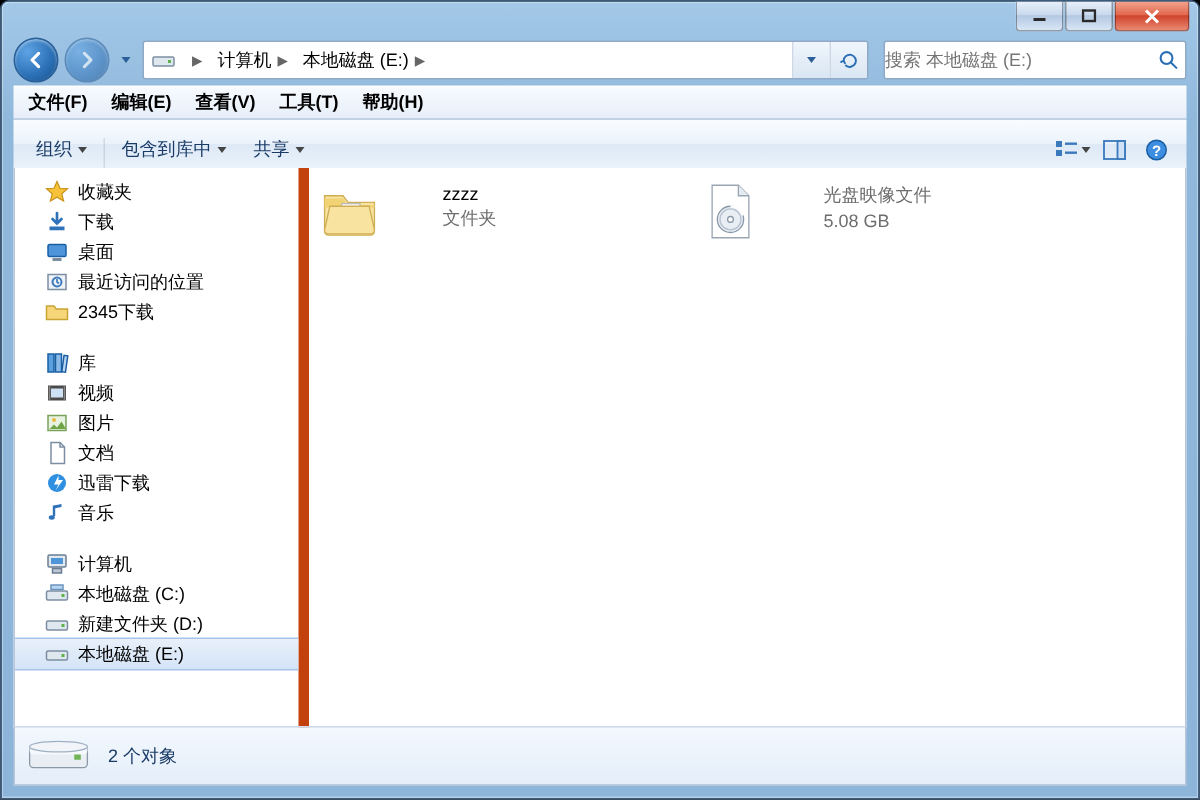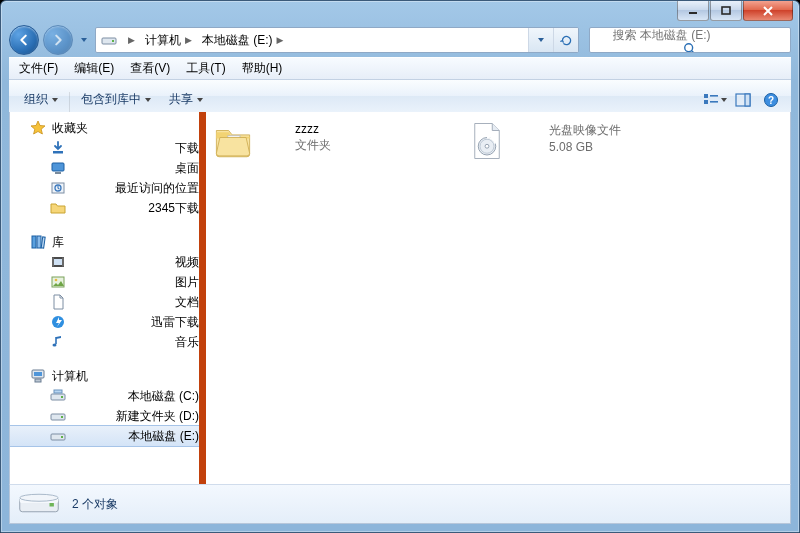--- a/index.html
+++ b/index.html
@@ -74,21 +74,21 @@
   .addressbar, .searchbar {
     height:24px;
     background:#fff;
     border:1px solid #8fa9c6;
     border-radius:2px;
     display:flex;
     align-items:center;
     overflow:hidden;
   }
   .addressbar { flex:1; }
-  .searchbar { width:200px; margin-left:6px;flex-direction:column; }
+  .searchbar { width:200px; margin-left:6px; }
   .addr-icon {
     width:22px; height:22px; margin:0 2px;
     display:flex;align-items:center;justify-content:center;
   }
   .crumb {
     padding: 0 4px 0 6px;
     height:100%;
     display:flex; align-items:center;
     gap:4px;
     color:#000;
@@ -115,21 +115,21 @@
   .menubar {
     height:21px;
     background: linear-gradient(to bottom,#f7fbff,#e7eef8);
     border-top:1px solid #fff;
     border-bottom:1px solid #c3d1e3;
     margin: 0 8px;
     display:flex;
     align-items:center;
     padding:0 2px;
   }
-  .menu-item { padding: 2px 8px; color:#000;}
+  .menu-item { padding: 2px 8px; color:#000;font-weight:bold;}
   
   .toolbar {
     height:32px;
     margin: 0 8px;
     background: linear-gradient(to bottom,#fafdff 0%, #eaf2fb 49%, #dde9f6 50%, #eaf2fb 100%);
     border-bottom:1px solid #b7c6da;
     display:flex;
     align-items:flex-end;
     padding:0 6px;
   }
@@ -164,21 +164,21 @@
     padding: 6px 0 0 0;
   }
   .group-header, .tree-item {
     display:flex; align-items:center;
     height:20px;
     padding-left:20px;
     gap:6px;
     color:#000;
     white-space:nowrap;
   }
-  .tree-item { padding-left:40px;justify-content:space-between; }
+  .tree-item { padding-left:20px; }
   .tree-item.selected {
     background: linear-gradient(to bottom,#e8f0fa,#d4e4f7);
     border:1px solid #a6c4e8;
     border-left:none; border-right:none;
     margin:-1px 0;
   }
   .group-gap { height:14px; }
   .tree-icon { width:16px; height:16px; display:flex;align-items:center;justify-content:center; flex:none;}
   .content {
     flex:1;

